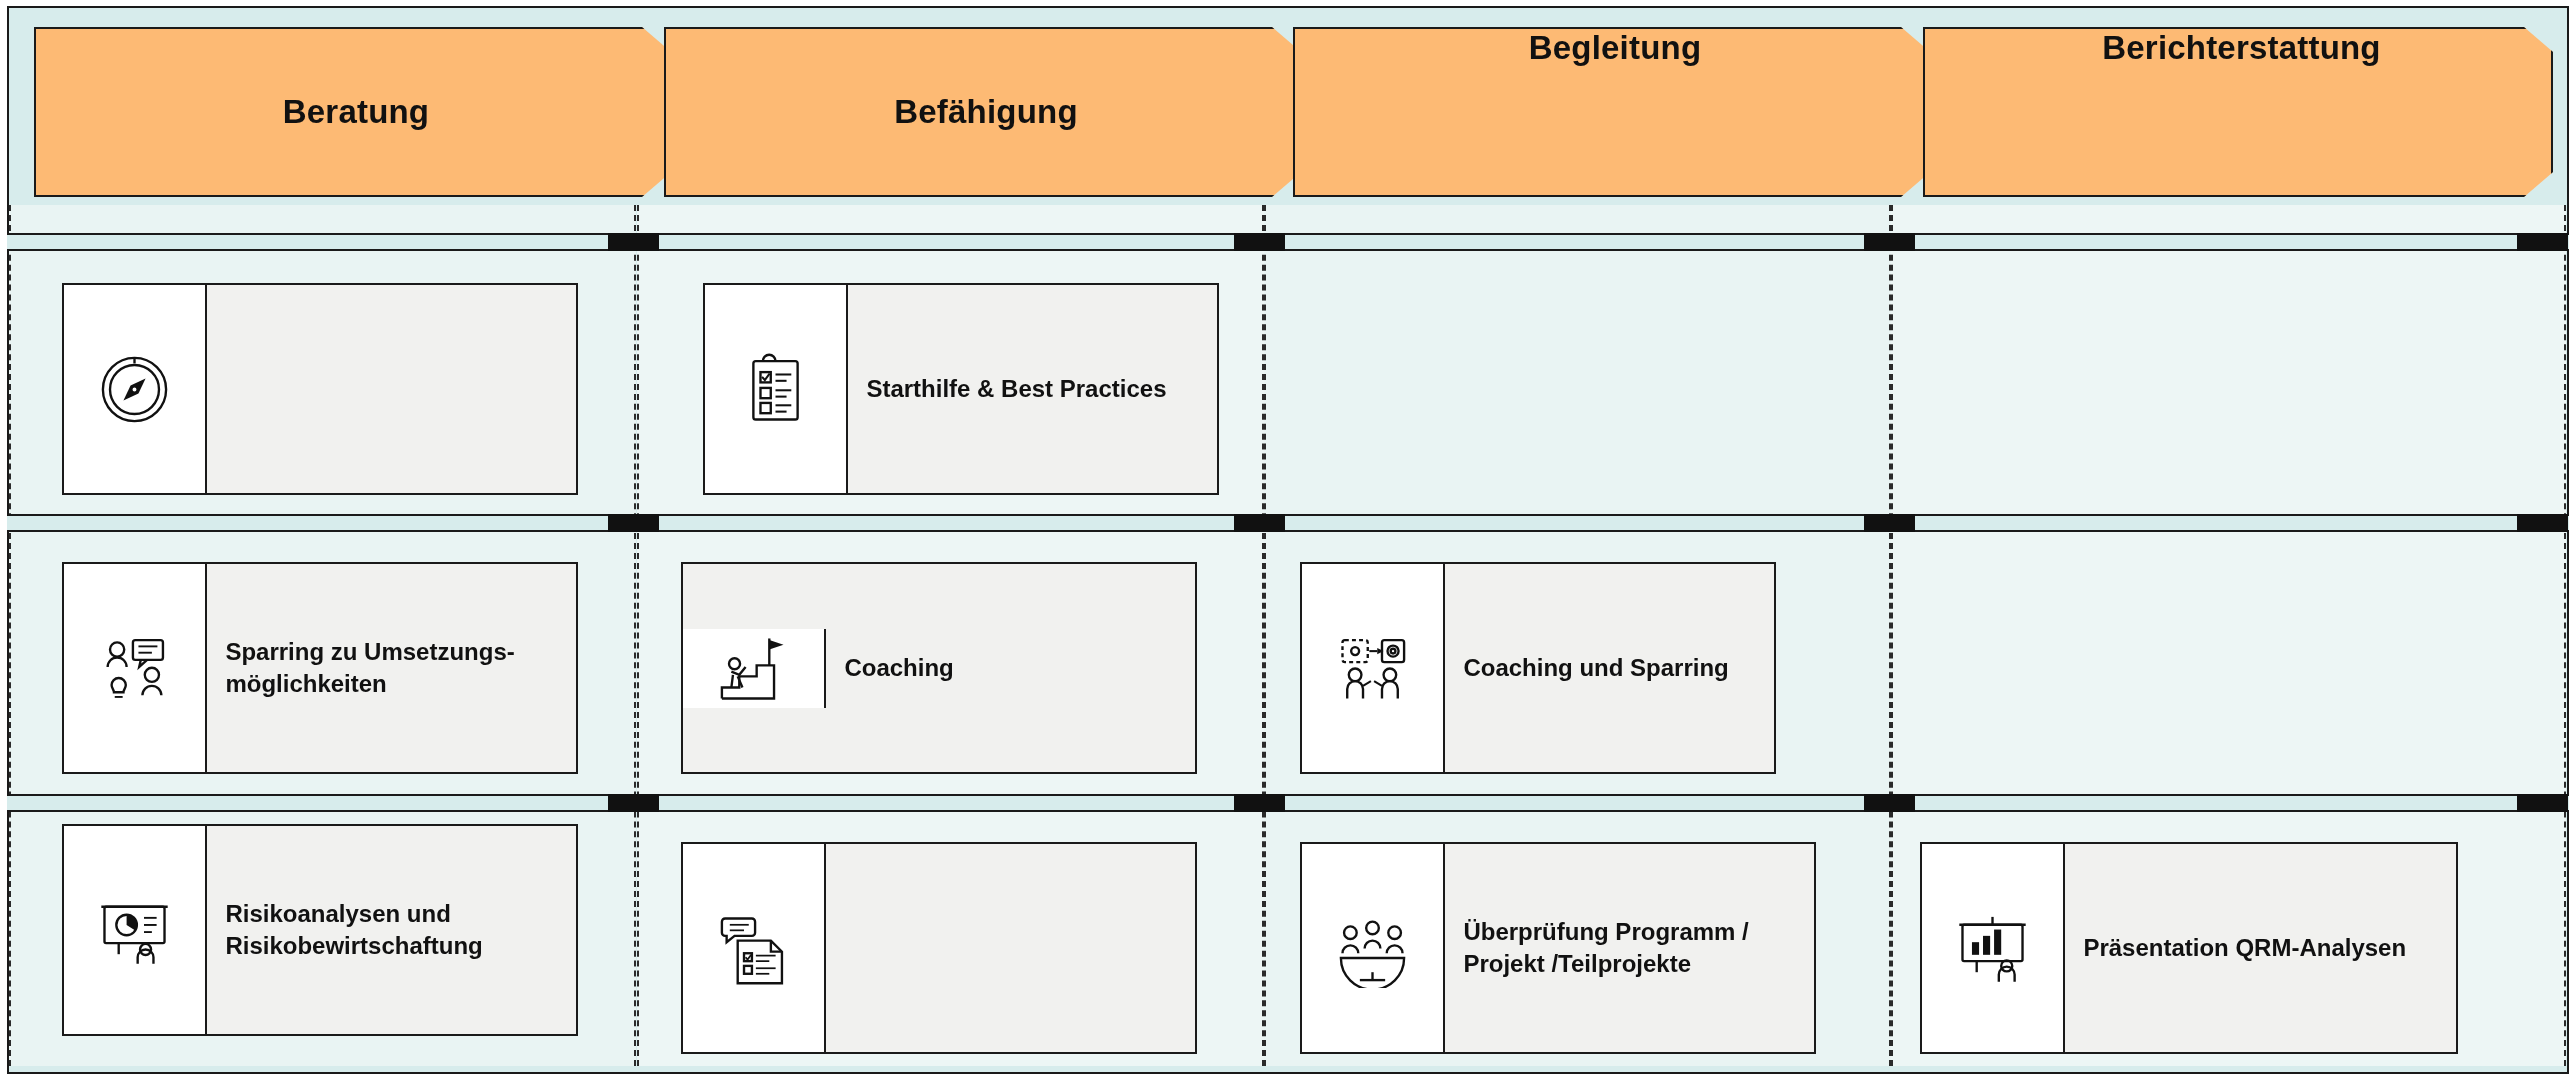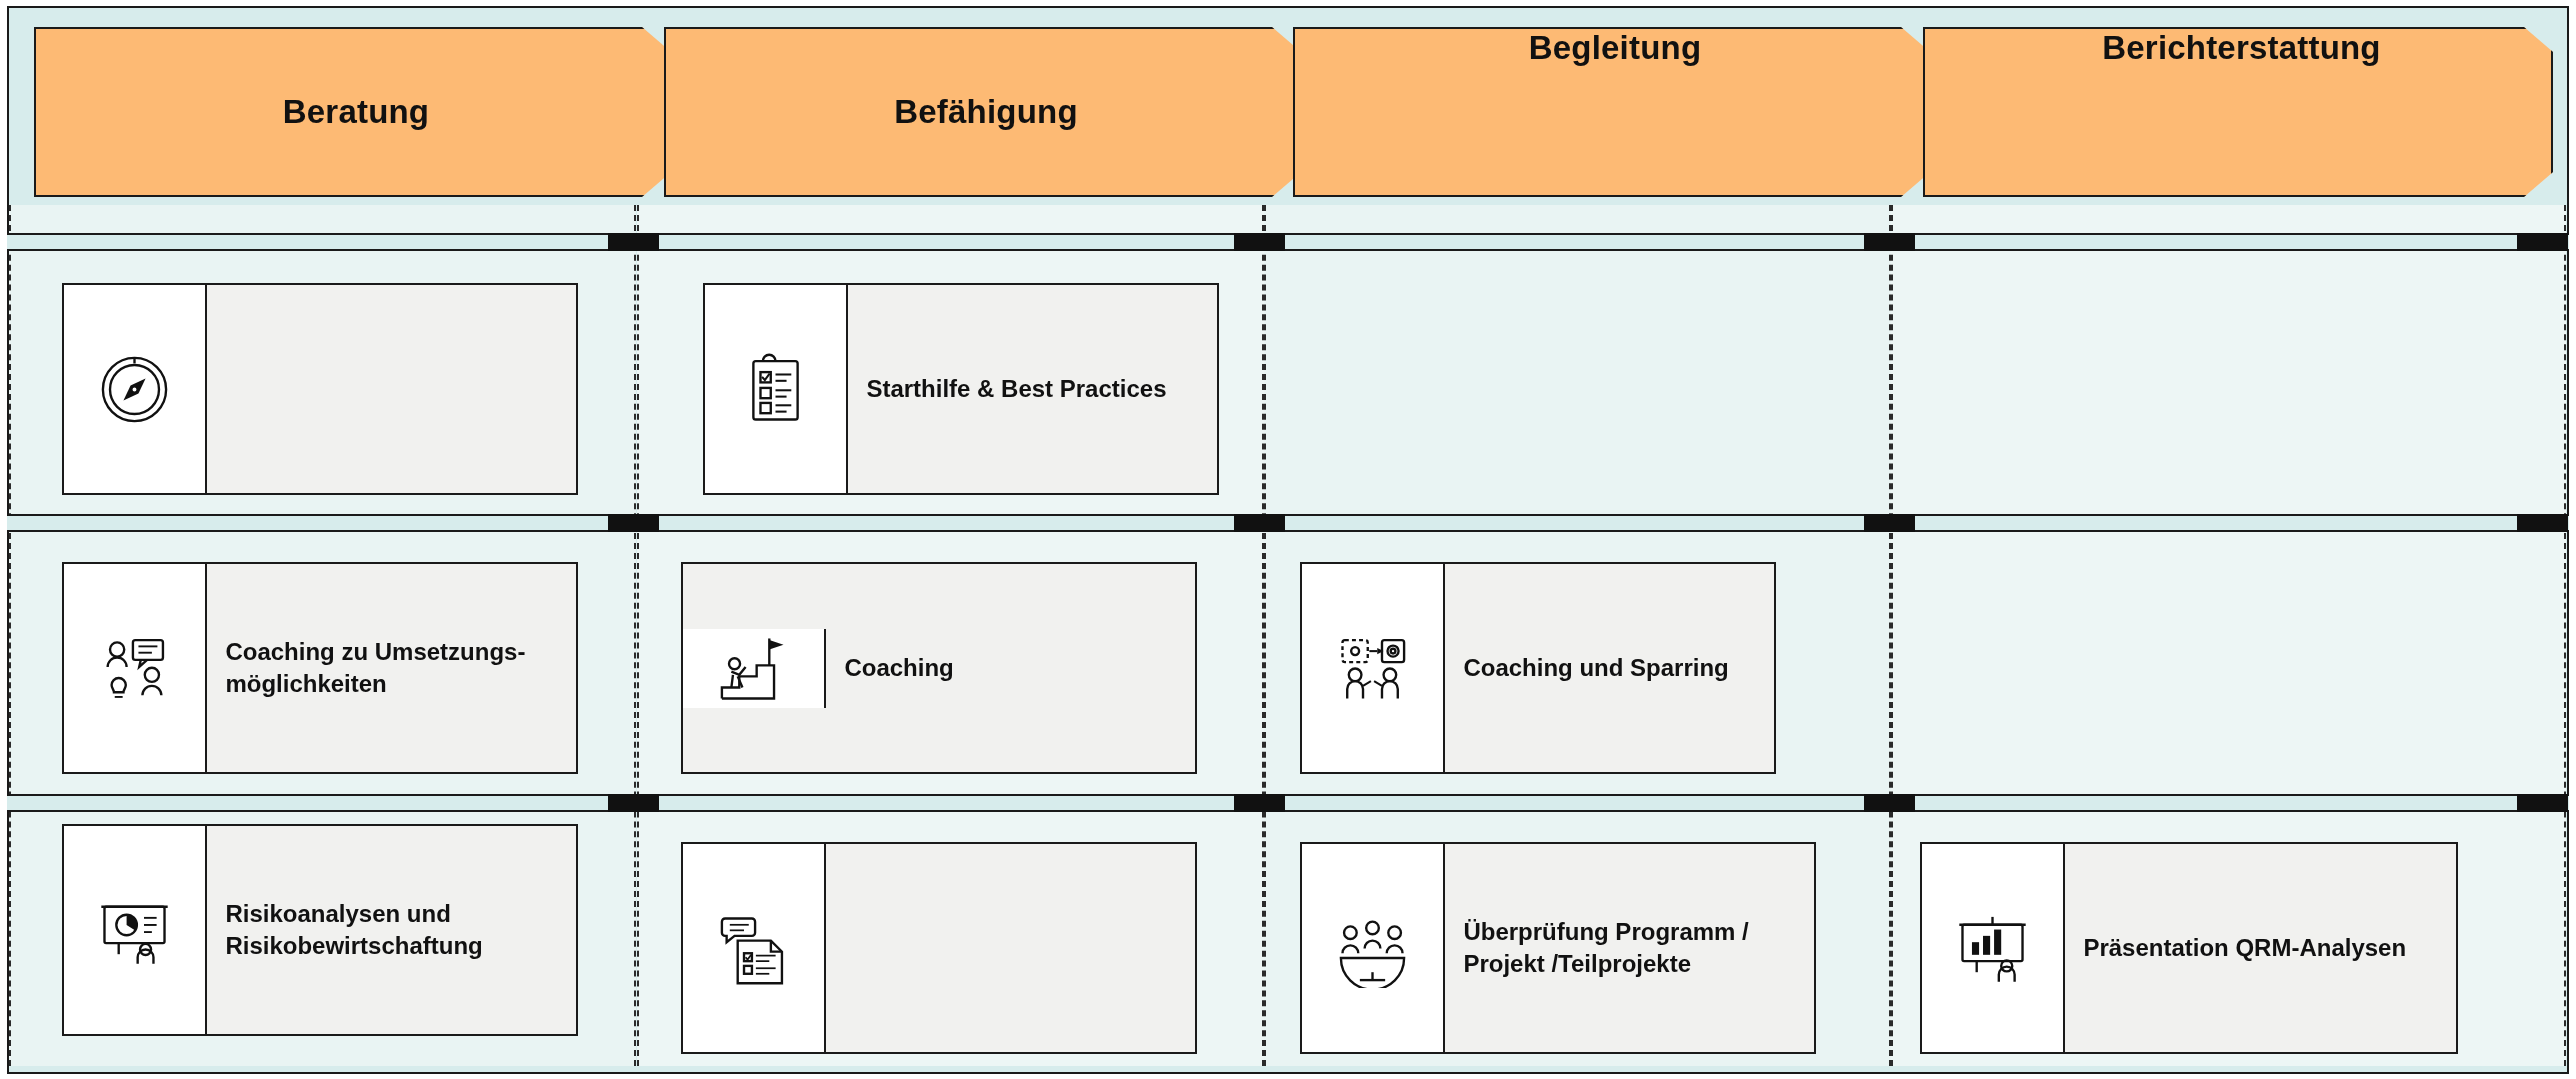--- a/index.html
+++ b/index.html
@@ -225,21 +225,21 @@
         <rect x="48" y="14" width="38" height="25" rx="3"></rect>
         <line x1="55" y1="22" x2="79" y2="22" stroke-width="2.4"></line>
         <line x1="55" y1="30" x2="72" y2="30" stroke-width="2.4"></line>
         <path d="M58 39 l-2 9 l10 -9"></path>
         <circle cx="72" cy="58" r="9"></circle>
         <path d="M60 84 a12 12 0 0 1 24 0"></path>
         <path d="M30 62 a9 9 0 0 1 9 9 c0 4 -3 6 -3 9 h-12 c0 -3 -3 -5 -3 -9 a9 9 0 0 1 9 -9z"></path>
         <line x1="25" y1="86" x2="35" y2="86" stroke-width="2.4"></line>
       </svg>
     </div>
-    <div class="card-text">Coaching zu Umsetzungs-möglichkeiten</div>
+    <div class="card-text">Sparring zu Umsetzungs-möglichkeiten</div>
   </div>
 
   <div class="card" style="left:681px; top:562px; width:516px;align-items:center;">
     <div class="card-icon">
       <svg viewBox="0 0 100 100" fill="none" stroke="#111" stroke-width="3">
         <polyline points="10,88 10,74 32,74 32,60 54,60 54,46 76,46 76,88 10,88"></polyline>
         <circle cx="26" cy="44" r="7"></circle>
         <path d="M22 54 l10 4 l8 -10"></path>
         <path d="M24 58 l-2 16"></path>
         <path d="M30 60 l6 14"></path>

